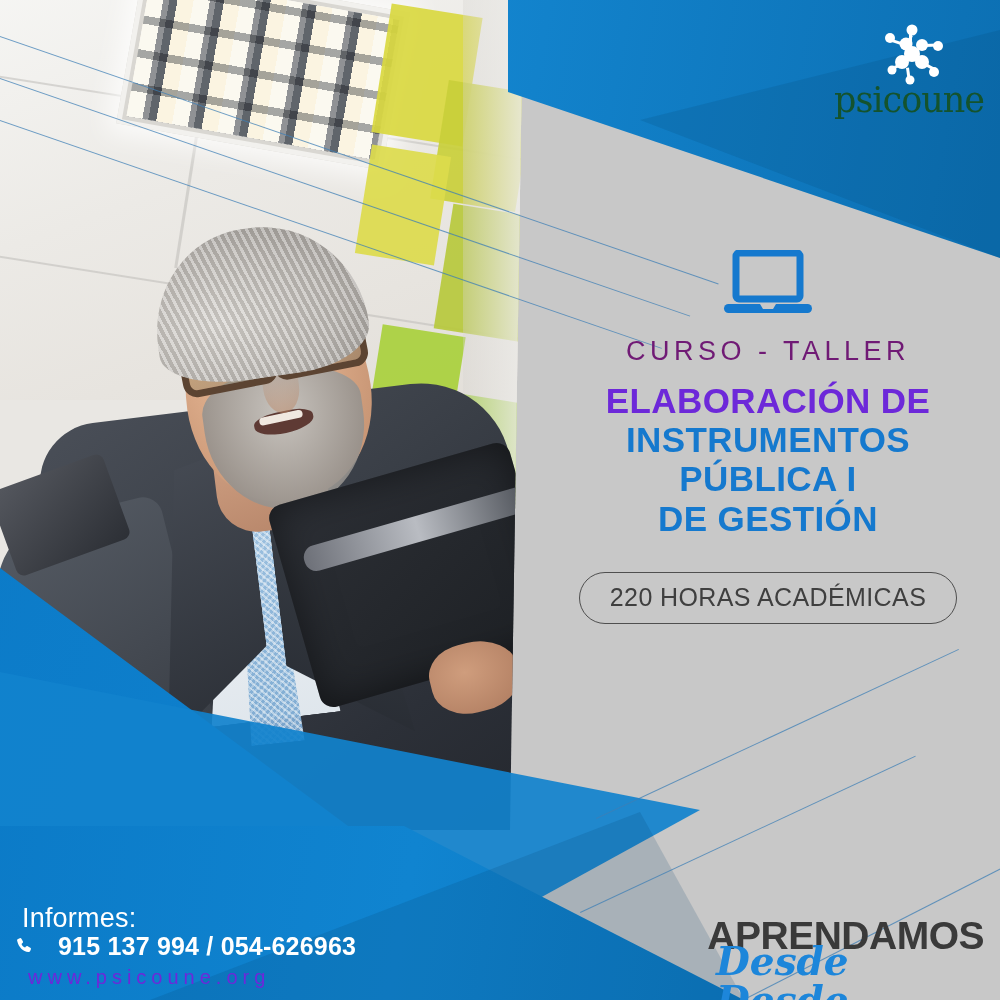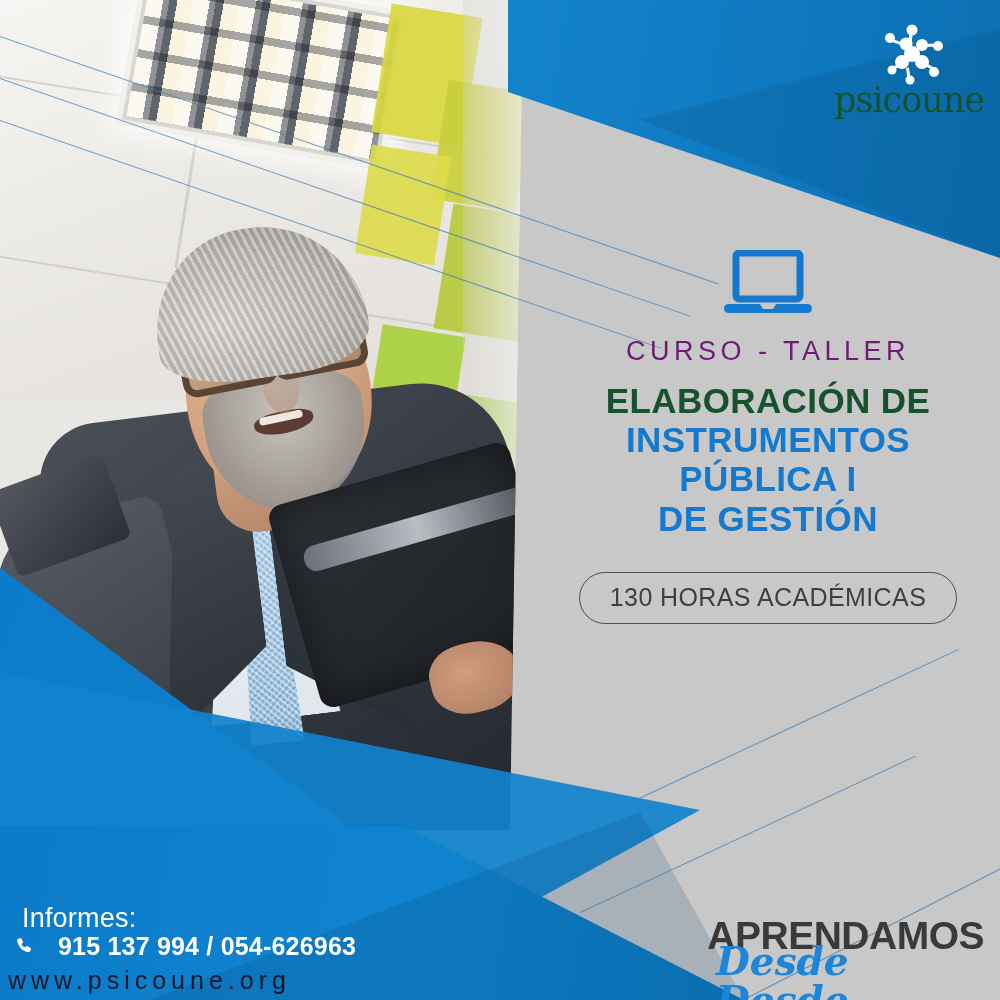--- a/index.html
+++ b/index.html
@@ -240,21 +240,21 @@
   .eyebrow{
     color:#701a75;font-size:27px;font-weight:400;letter-spacing:4.5px;
     margin-bottom:14px;
   }
   .pill{
     display:inline-block;background:#1579ce;color:#fff;
     font-size:25px;font-weight:700;letter-spacing:.6px;
     padding:9px 26px 10px;border-radius:22px;margin-bottom:16px;
   }
   .title1{
-    color:#14532d;font-size:35px;font-weight:700;line-height:1.12;letter-spacing:.4px;
+    color:#6d28d9;font-size:35px;font-weight:700;line-height:1.12;letter-spacing:.4px;
   }
   .title2{
     color:#1579ce;font-size:35px;font-weight:700;line-height:1.12;letter-spacing:.4px;
   }
   .hours{
     display:inline-block;margin-top:34px;
     border:1.6px solid #4f4f4f;border-radius:26px;
     color:#3f3f3f;font-size:25px;font-weight:400;letter-spacing:.4px;
     padding:10px 30px 11px;
   }
@@ -263,22 +263,22 @@
   .informes{
     position:absolute;left:22px;top:903px;color:#fff;
     font-size:27px;font-weight:400;letter-spacing:.2px;
   }
   .phone-row{
     position:absolute;left:14px;top:932px;display:flex;align-items:center;gap:23px;
   }
   .phone-ico{width:21px;height:21px;display:block;}
   .phone-num{color:#fff;font-size:25px;font-weight:700;letter-spacing:.2px;}
   .web{
-    position:absolute;left:8px;top:966px;color:#0f172a;
-    font-size:25px;font-weight:300;letter-spacing:5px;
+    position:absolute;left:28px;top:966px;color:#6d28d9;
+    font-size:20px;font-weight:300;letter-spacing:5px;
   }
 
   .slogan{position:absolute;right:16px;top:916px;width:268px;height:76px;}
   .slogan-1{
     position:absolute;right:0;top:0;color:#3a3a3a;
     font-size:39px;font-weight:700;letter-spacing:-.5px;line-height:1;
   }
   .slogan-2{
     position:absolute;right:6px;top:26px;color:#1d86da;
     font-size:39px;font-weight:700;font-style:italic;line-height:1;
@@ -387,21 +387,21 @@
     </svg>
 
     <div class="eyebrow">CURSO - TALLER</div>
 
 
     <div class="title1">ELABORACIÓN DE</div>
     <div class="title2">INSTRUMENTOS</div>
     <div class="title2">PÚBLICA I</div>
     <div class="title2">DE GESTIÓN</div>
 
-    <div class="hours">130 HORAS ACADÉMICAS</div>
+    <div class="hours">220 HORAS ACADÉMICAS</div>
   </div>
 
   <div class="informes">Informes:</div>
   <div class="phone-row">
     <svg class="phone-ico" viewBox="0 0 24 24">
       <path fill="#ffffff" d="M6.6 2.5c.7-.3 1.5 0 1.9.7l1.6 2.9c.4.7.2 1.5-.4 2l-1.1.9c.7 1.8 2.2 3.4 4.1 4.2l.9-1.1c.5-.6 1.4-.8 2.1-.4l2.9 1.6c.7.4 1 1.2.7 1.9l-.8 1.9c-.3.8-1.2 1.3-2 1.1C10.4 17.8 5.2 12.6 3.6 5.3c-.2-.9.2-1.7 1-2z"></path>
     </svg>
     <span class="phone-num">915 137 994 / 054-626963</span>
   </div>
   <div class="web">www.psicoune.org</div>

